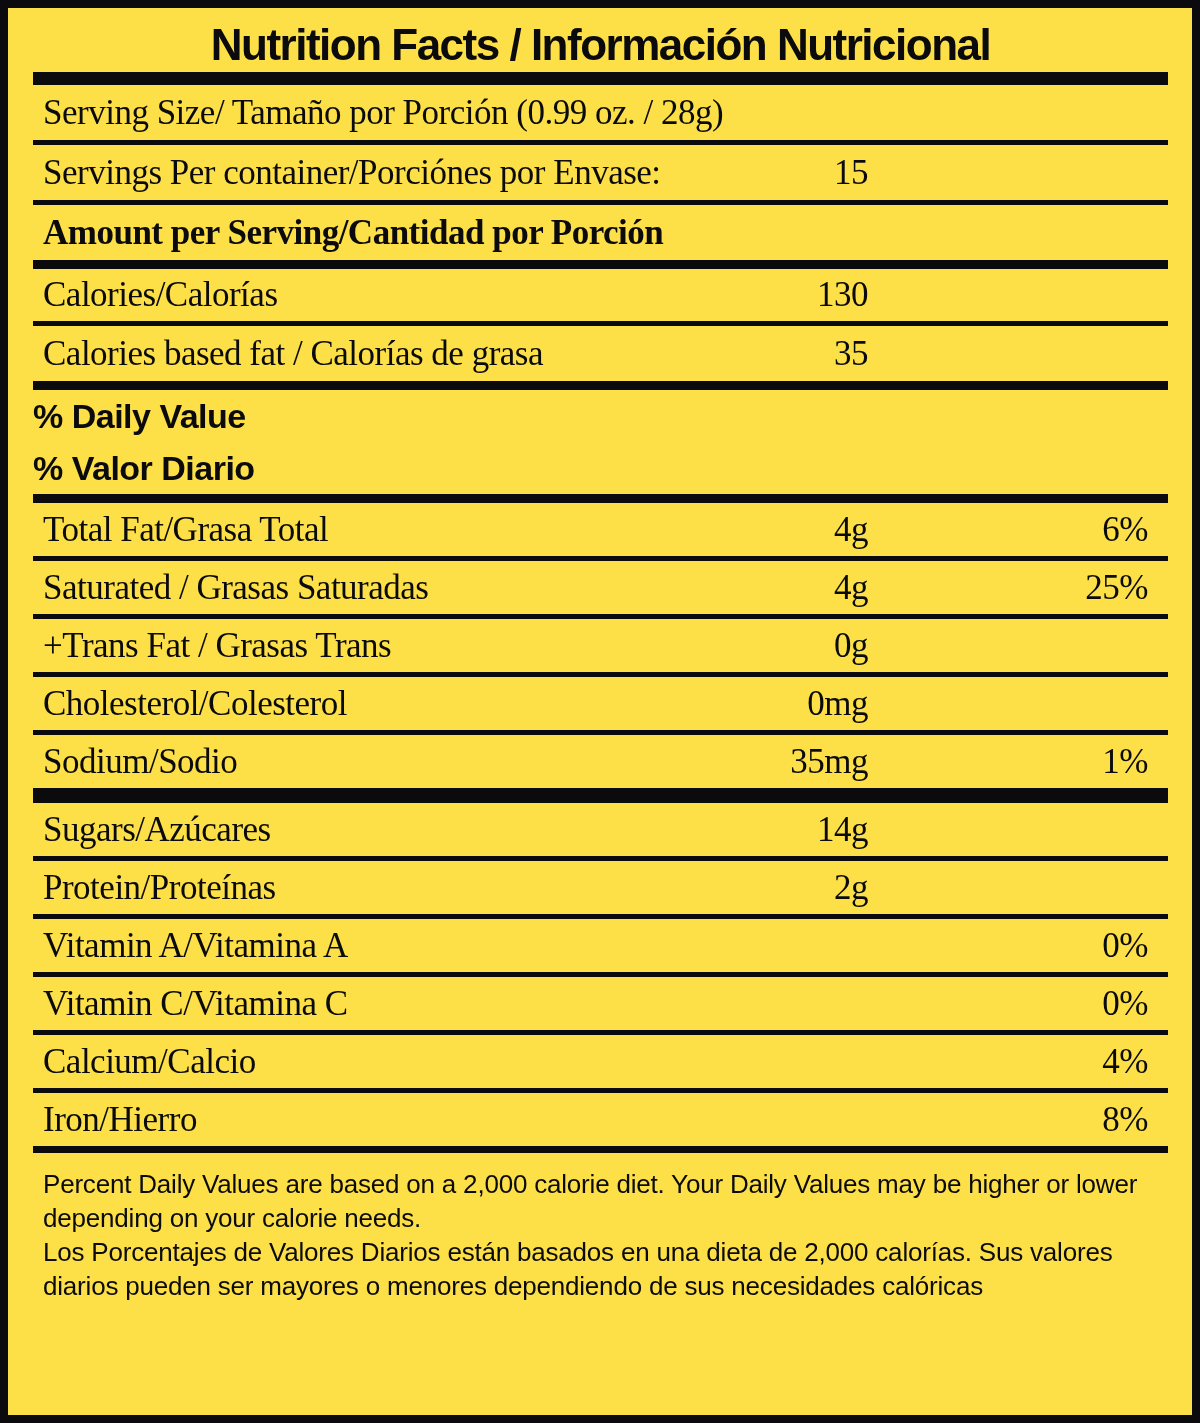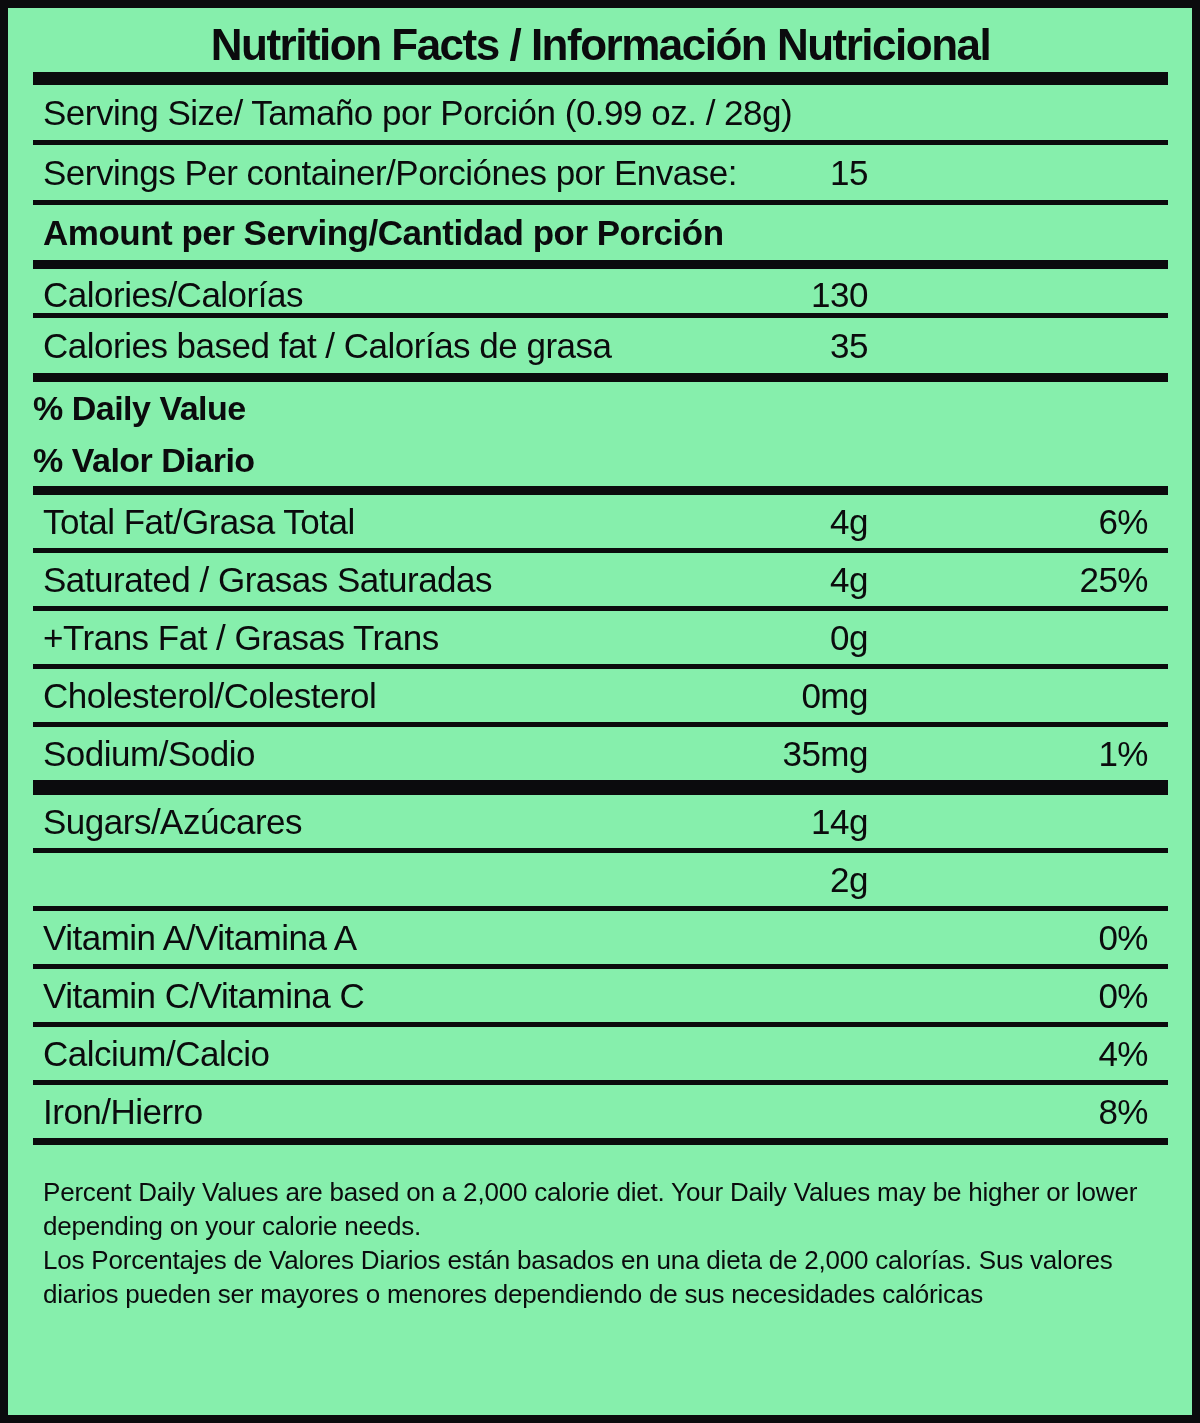--- a/index.html
+++ b/index.html
@@ -1,21 +1,21 @@
 <!DOCTYPE html>
 <html><head>
 <meta charset="utf-8">
 <style>
   html, body { margin: 0; padding: 0; background: #ffffff; }
   * { box-sizing: border-box; }
 
   .label {
     width: 1200px;
     height: 1423px;
-    background: #86efac;
+    background: #fde047;
     border: 8px solid #0b0b0d;
     position: relative;
     font-family: "Liberation Sans", sans-serif;
     color: #0b0b0d;
   }
 
   .inner {
     position: absolute;
     left: 25px;
     top: 0;
@@ -38,23 +38,24 @@
   .hr5   { height: 5px;  background: #0b0b0d; }
   .hr7   { height: 7px;  background: #0b0b0d; }
 
   .row {
     position: relative;
     height: 53px;
     line-height: 53px;
     font-size: 35px;
     letter-spacing: -0.5px;
     white-space: nowrap;
+    font-family: Liberation Serif, serif;
   }
   .row.h55 { height: 55px; line-height: 55px; }
-  .row.h52 { height: 44px; line-height: 52px; }
+  .row.h52 { height: 52px; line-height: 52px; }
 
   .row .lbl {
     position: absolute;
     left: 10px;
     top: 0;
   }
   .row .amt {
     position: absolute;
     left: 0;
     top: 0;
@@ -73,21 +74,21 @@
   .dv-head {
     height: 52px;
     line-height: 52px;
     font-size: 34px;
     font-weight: bold;
     padding-right: 20px;
     letter-spacing: -0.5px;
   }
 
   .footnote {
-    margin-top: 30px;
+    margin-top: 14px;
     padding-left: 10px;
     width: 1125px;
     font-size: 26px;
     line-height: 34px;
     letter-spacing: -0.2px;
   }
   .footnote p { margin: 0; }
 </style>
 </head>
 <body>
@@ -170,20 +171,21 @@
     <div class="hr5"></div>
 
     <div class="row">
       <span class="lbl">Sugars/Azúcares</span>
       <span class="amt">14g</span>
       <span class="dv"></span>
     </div>
     <div class="hr5"></div>
 
     <div class="row">
+      <span class="lbl">Protein/Proteínas</span>
       <span class="amt">2g</span>
       <span class="dv"></span>
     </div>
     <div class="hr5"></div>
 
     <div class="row">
       <span class="lbl">Vitamin A/Vitamina A</span>
       <span class="amt"></span>
       <span class="dv">0%</span>
     </div>

